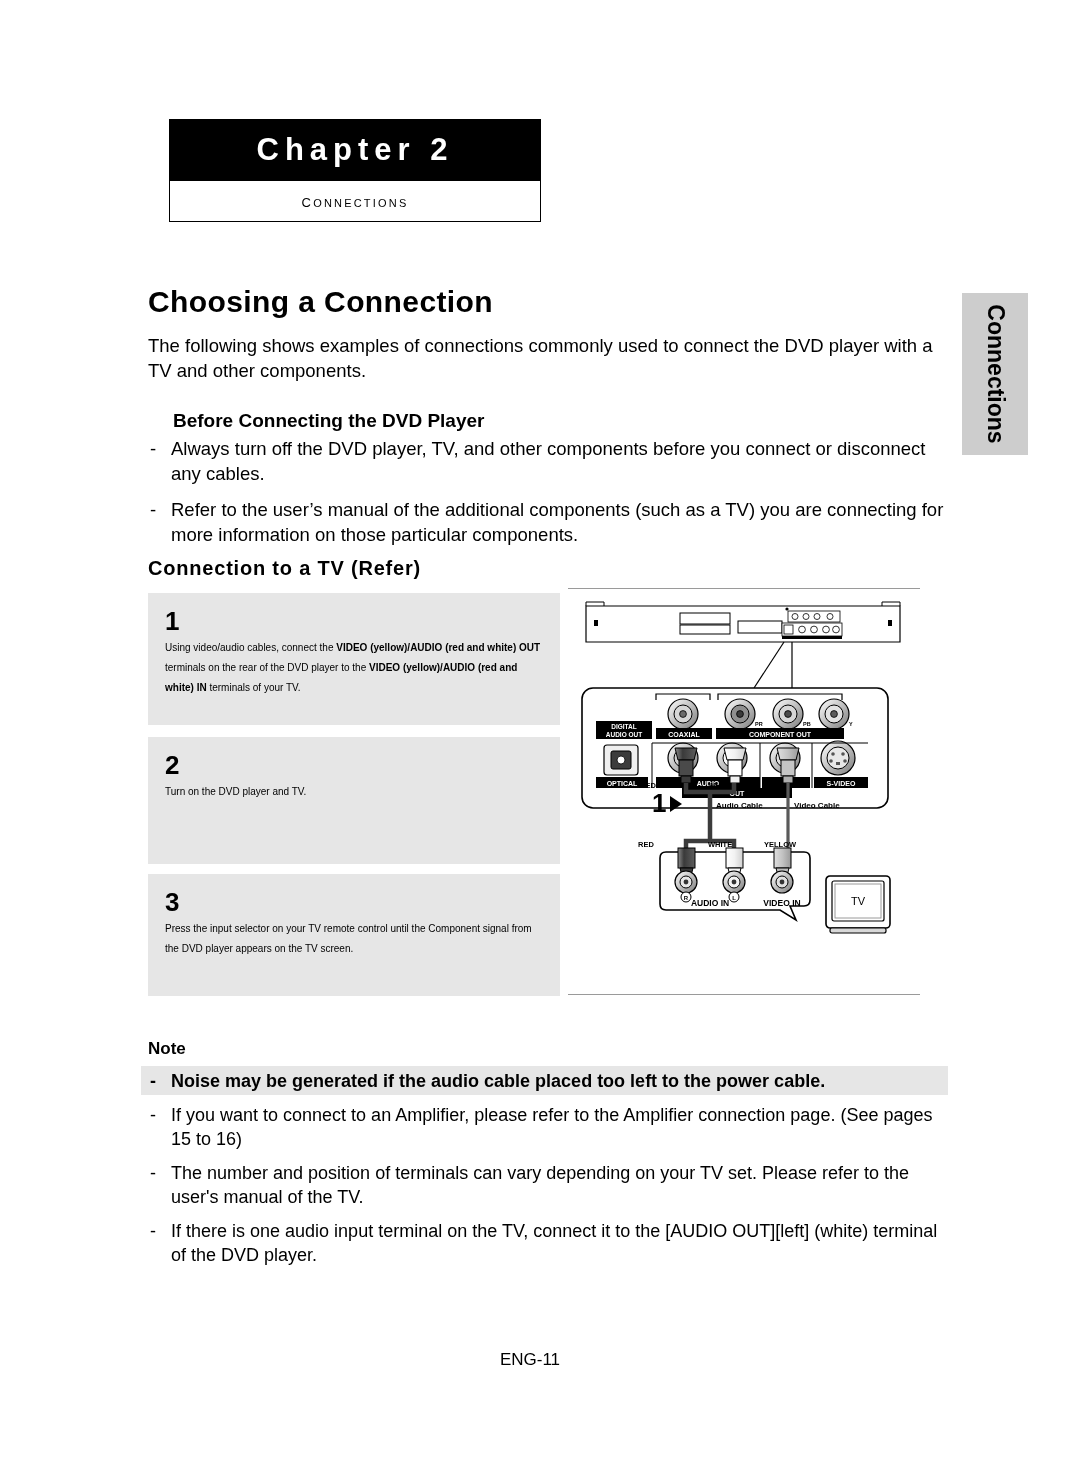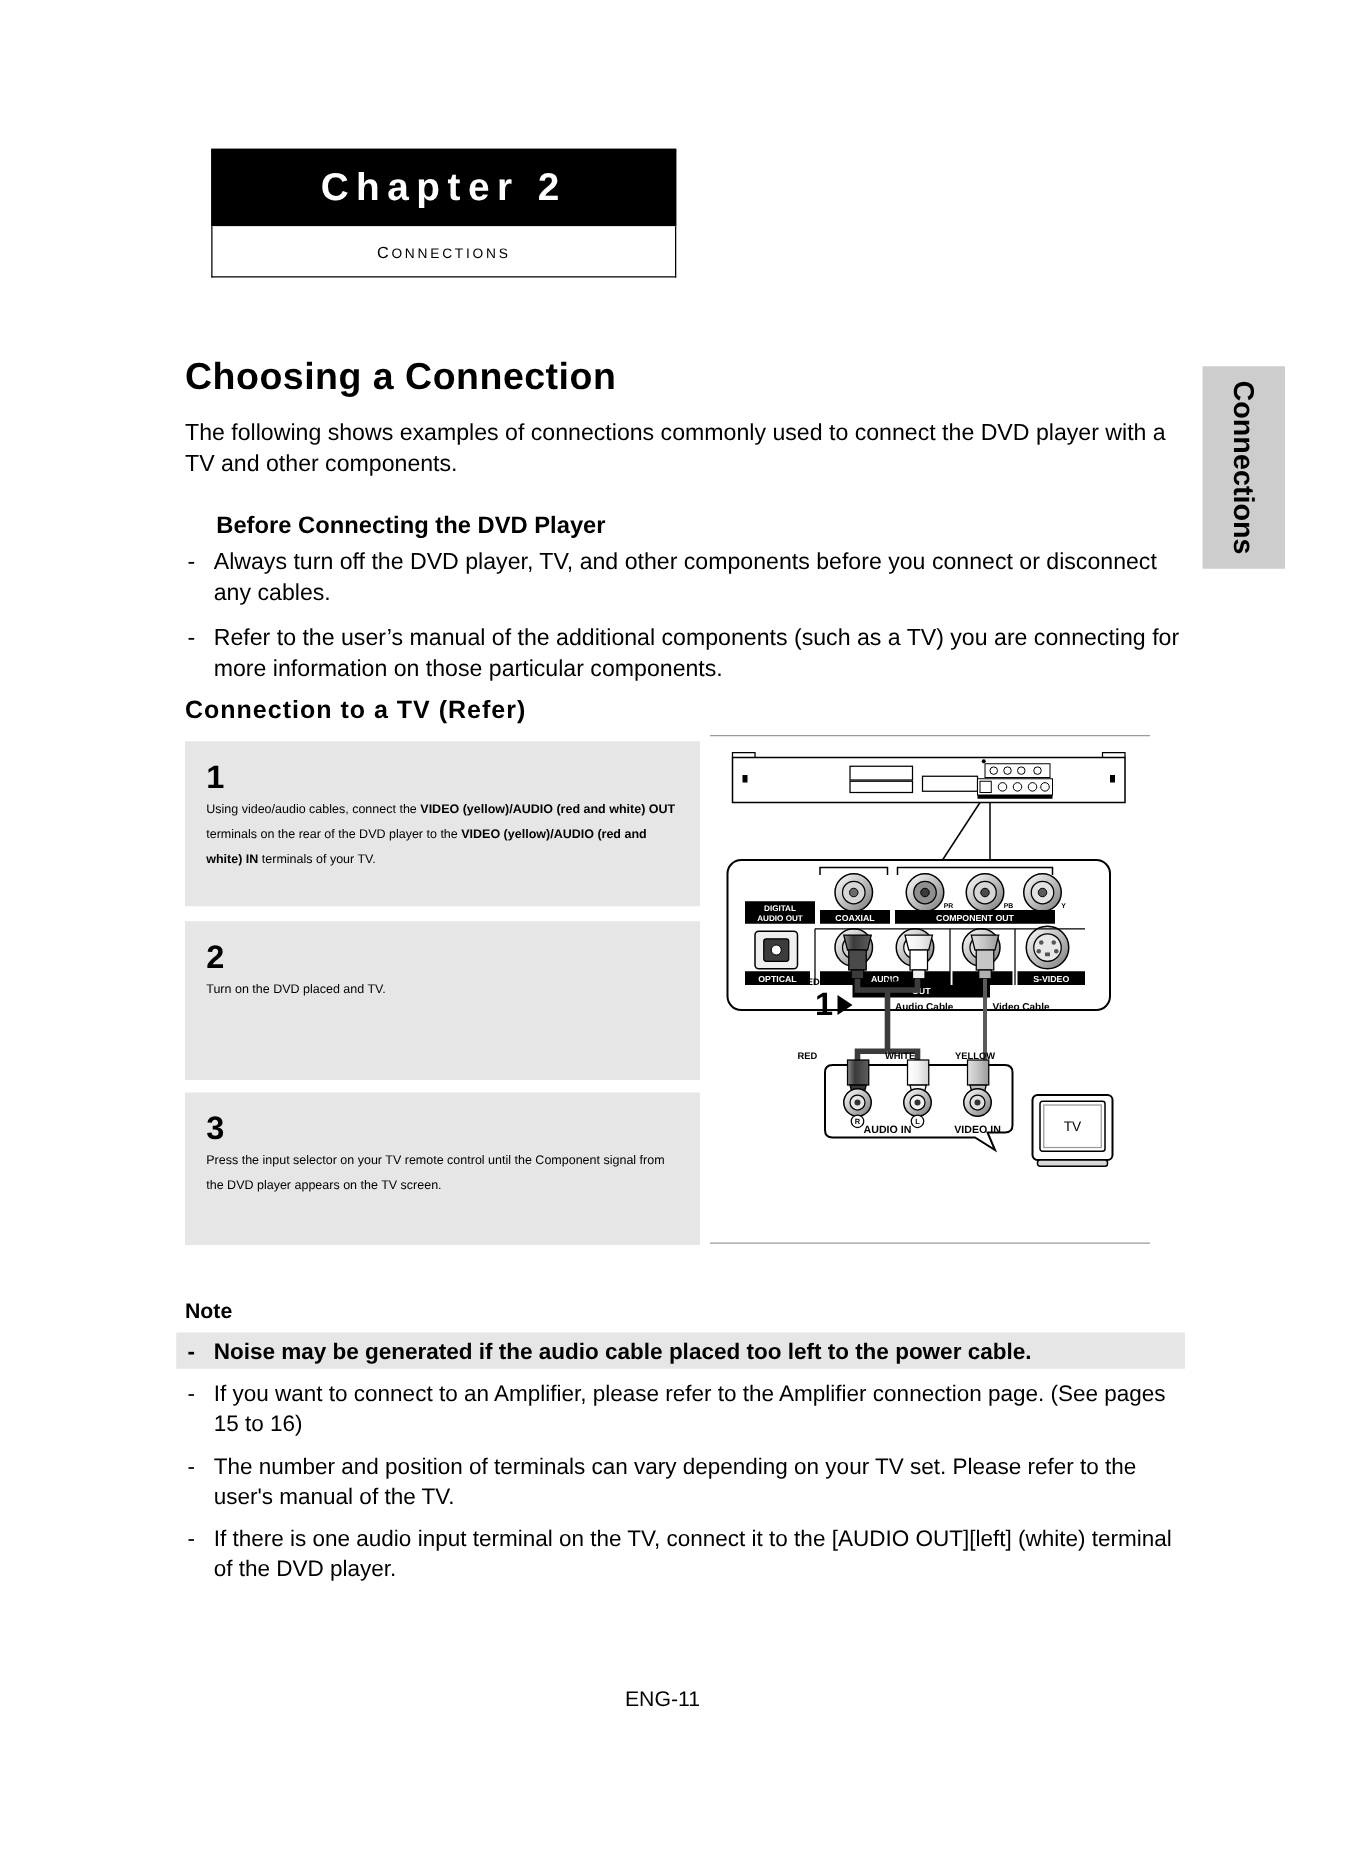--- a/index.html
+++ b/index.html
@@ -238,21 +238,21 @@
 </div>
 
 <div id="tv-video-heading">Connection to a TV (Refer)</div>
 
 <div id="step-1" class="step-box">
   <div class="step-num">1</div>
   <div class="step-text"><span>Using video/audio cables, connect the </span><b>VIDEO (yellow)/AUDIO (red and white) OUT</b><span> terminals on the rear of the DVD player to the </span><b>VIDEO (yellow)/AUDIO (red and white) IN</b><span> terminals of your TV.</span></div>
 </div>
 <div id="step-2" class="step-box">
   <div class="step-num">2</div>
-  <div class="step-text"><span>Turn on the DVD placed and TV.</span></div>
+  <div class="step-text"><span>Turn on the DVD player and TV.</span></div>
 </div>
 <div id="step-3" class="step-box">
   <div class="step-num">3</div>
   <div class="step-text"><span>Press the input selector on your TV remote control until the Component signal from the DVD player appears on the TV screen.</span></div>
 </div>
 
 <div id="diagram-area">
   <div class="hrule" id="rule-top"></div>
   <div class="hrule" id="rule-bottom"></div>
 

